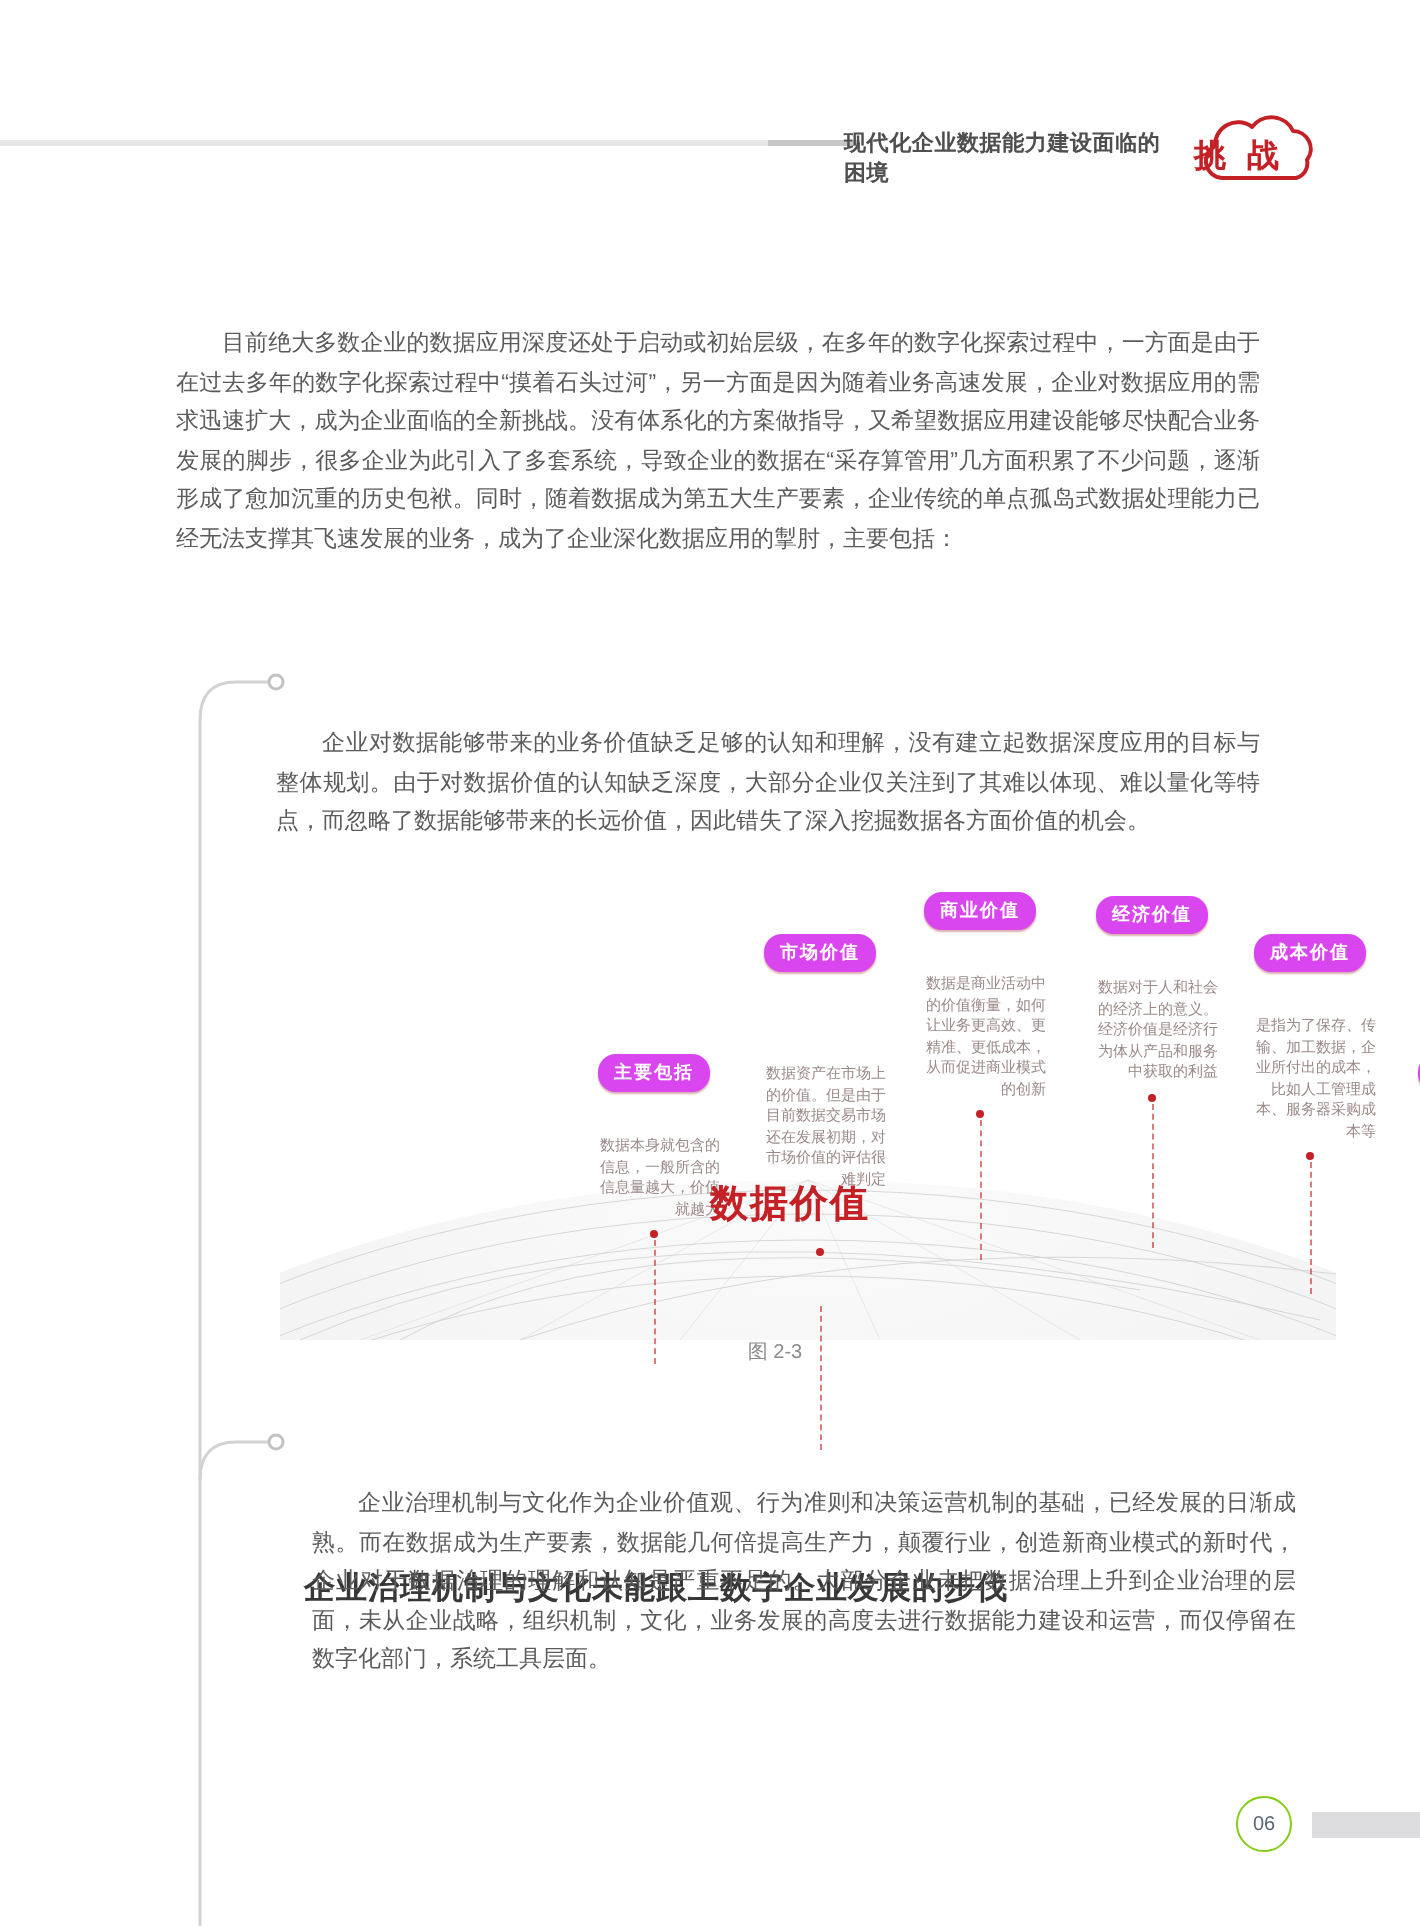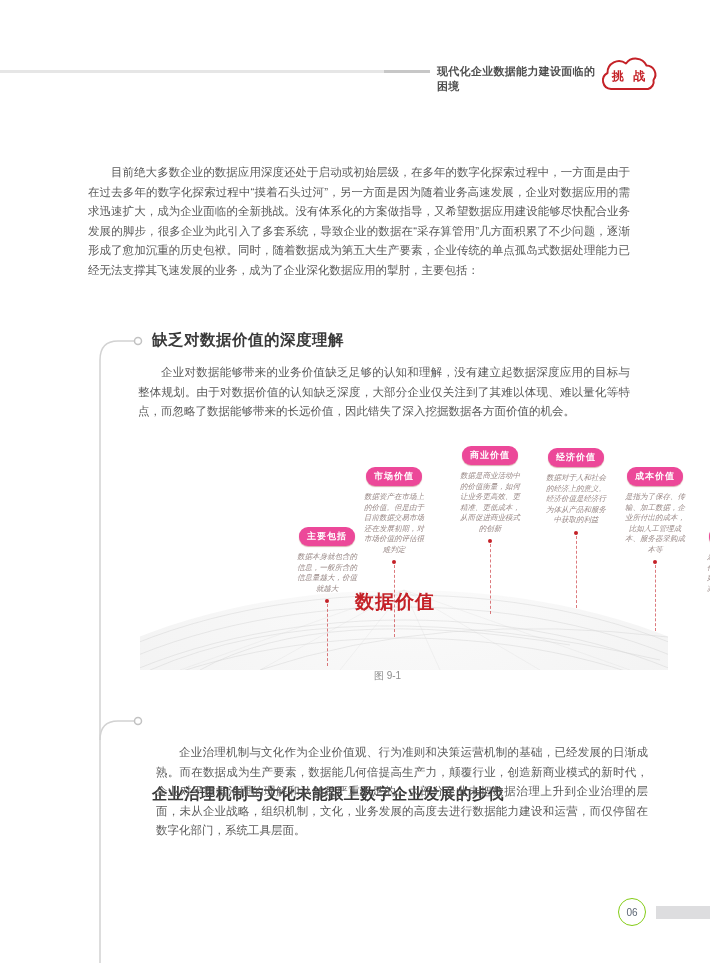--- a/index.html
+++ b/index.html
@@ -3,44 +3,44 @@
 <meta charset="utf-8">
 <style>
   html,body{margin:0;padding:0;background:#ffffff;}
   #page{
     position:relative;width:710px;height:963px;background:#ffffff;overflow:hidden;
     font-family:"Liberation Sans","DejaVu Sans",sans-serif;
   }
   
   .hdr-rule{position:absolute;left:0;top:70px;width:430px;height:3px;background:#e6e6e6;}
   .hdr-rule-dark{position:absolute;left:384px;top:70px;width:46px;height:3px;background:#c7c7c7;}
-  .hdr-title{position:absolute;left:437px;top:64px;width:160px;font-size:11px;font-weight:bold;color:#4f4f4f;letter-spacing:0.3px;}
+  .hdr-title{position:absolute;left:422px;top:64px;width:160px;font-size:11px;font-weight:bold;color:#4f4f4f;letter-spacing:0.3px;}
   .badge{position:absolute;left:597px;top:53px;width:66px;height:44px;}
   .badge svg{position:absolute;left:0;top:0;}
-  .badge-text{position:absolute;left:0;top:15px;width:66px;text-align:center;font-size:12px;font-weight:bold;color:#c42127;letter-spacing:3px;}
+  .badge-text{position:absolute;left:0;top:15px;width:66px;text-align:left;font-size:16px;font-weight:bold;color:#c42127;letter-spacing:3px;}
   
   .para{position:absolute;color:#5b5b5b;font-size:11.5px;line-height:19.5px;text-align:justify;text-indent:2em;}
   #intro{left:88px;top:163px;width:542px;}
   .sec-heading{position:absolute;left:152px;font-size:15.5px;font-weight:bold;color:#383838;letter-spacing:0.5px;}
   #sec1-heading{top:330px;}
   #sec1-body{left:138px;top:363px;width:492px;}
   #sec2-heading{top:744px;margin-top:40px;}
   #sec2-body{left:138px;top:743px;width:492px;margin-left:18px;}
   
   #timeline{position:absolute;left:0;top:0;pointer-events:none;}
   
   #figure{position:absolute;left:140px;top:440px;width:528px;height:240px;}
   .fig-col{position:absolute;width:70px;display:flex;flex-direction:column;align-items:center;}
-  .pill{display:inline-block;background:#ec4899;color:#ffffff;font-size:9px;font-weight:bold;
+  .pill{display:inline-block;background:#d946ef;color:#ffffff;font-size:9px;font-weight:bold;
         padding:3px 8px;border-radius:9px;letter-spacing:1px;white-space:nowrap;box-shadow:0 1px 1px rgba(150,20,20,.35);}
-  .vdesc{margin-top:6px;width:66px;font-size:7.5px;line-height:10.5px;color:#9a8a88;text-align:center;font-style:italic;}
+  .vdesc{margin-top:22px;width:66px;font-size:7.5px;line-height:10.5px;color:#9a8a88;text-align:right;}
   .dot{margin-top:5px;width:4px;height:4px;border-radius:50%;background:#c42127;}
   .dash{width:0;border-left:1px dashed #c4212799;margin-top:1px;}
   .c1{left:152px;top:87px;} .c1 .dash{height:62px;}
-  .c2{left:219px;top:27px;} .c2 .dash{height:72px;}
+  .c2{left:235px;top:27px;gap:24px;} .c2 .dash{height:72px;}
   .c3{left:315px;top:6px;}  .c3 .dash{height:70px;}
   .c4{left:401px;top:8px;}  .c4 .dash{height:72px;}
   .c5{left:480px;top:27px;} .c5 .dash{height:66px;}
   .c6{left:562px;top:87px;}
   #globe{position:absolute;left:0;top:145px;width:528px;height:85px;}
   #fig-center-label{position:absolute;left:200px;top:149px;width:110px;text-align:center;
         font-size:19px;font-weight:bold;color:#c42127;letter-spacing:1px;}
   #fig-caption{position:absolute;left:140px;top:669px;width:495px;text-align:center;font-size:10px;color:#8c8c8c;}
   
   #page-circle{position:absolute;left:618px;top:898px;width:28px;height:28px;border:1px solid #84cc16;border-radius:50%;
@@ -69,21 +69,20 @@
 
   <svg id="timeline" width="710" height="963" viewBox="0 0 710 963">
     <path d="M 134 341 L 118 341 Q 100 341 100 360 L 100 963" fill="none" stroke="#d2d2d2" stroke-width="1.5"></path>
     <path d="M 134 721 L 118 721 Q 100 721 100 740" fill="none" stroke="#d2d2d2" stroke-width="1.5"></path>
     <circle cx="138" cy="341" r="3.5" fill="#ffffff" stroke="#c2c2c2" stroke-width="1.5"></circle>
     <circle cx="138" cy="721" r="3.5" fill="#ffffff" stroke="#c2c2c2" stroke-width="1.5"></circle>
   </svg>
 
   <div id="intro" class="para">目前绝大多数企业的数据应用深度还处于启动或初始层级，在多年的数字化探索过程中，一方面是由于在过去多年的数字化探索过程中“摸着石头过河”，另一方面是因为随着业务高速发展，企业对数据应用的需求迅速扩大，成为企业面临的全新挑战。没有体系化的方案做指导，又希望数据应用建设能够尽快配合业务发展的脚步，很多企业为此引入了多套系统，导致企业的数据在“采存算管用”几方面积累了不少问题，逐渐形成了愈加沉重的历史包袱。同时，随着数据成为第五大生产要素，企业传统的单点孤岛式数据处理能力已经无法支撑其飞速发展的业务，成为了企业深化数据应用的掣肘，主要包括：</div>
 
-  <div id="sec1-heading" class="sec-heading">缺乏对数据价值的深度理解</div>
   <div id="sec1-body" class="para">企业对数据能够带来的业务价值缺乏足够的认知和理解，没有建立起数据深度应用的目标与整体规划。由于对数据价值的认知缺乏深度，大部分企业仅关注到了其难以体现、难以量化等特点，而忽略了数据能够带来的长远价值，因此错失了深入挖掘数据各方面价值的机会。</div>
 
   <div id="figure">
 
     <svg id="globe" width="528" height="85" viewBox="0 0 528 85">
       <defs>
         <radialGradient id="gg" cx="50%" cy="0%" r="95%">
           <stop offset="0%" stop-color="#fbfbfb"></stop>
           <stop offset="55%" stop-color="#efefef"></stop>
           <stop offset="100%" stop-color="#dfdfdf"></stop>
@@ -134,21 +133,21 @@
     </div>
     <div class="fig-col c6">
       <span class="pill">绩效价值</span>
       <span class="vdesc">是衡量数据对于工作绩效的价值，比如提高沟通效率、减少人工工作量等</span>
 
     </div>
 
     <div id="fig-center-label">数据价值</div>
   </div>
 
-  <div id="fig-caption">图 9-1</div>
+  <div id="fig-caption">图 2-3</div>
 
   <div id="sec2-heading" class="sec-heading">企业治理机制与文化未能跟上数字企业发展的步伐</div>
   <div id="sec2-body" class="para">企业治理机制与文化作为企业价值观、行为准则和决策运营机制的基础，已经发展的日渐成熟。而在数据成为生产要素，数据能几何倍提高生产力，颠覆行业，创造新商业模式的新时代，企业对于数据治理的理解和认知是严重不足的。大部分企业未把数据治理上升到企业治理的层面，未从企业战略，组织机制，文化，业务发展的高度去进行数据能力建设和运营，而仅停留在数字化部门，系统工具层面。</div>
 
   <div id="page-circle">06</div>
   <div id="footer-bar"></div>
 
 </div>
 
 </body></html>

